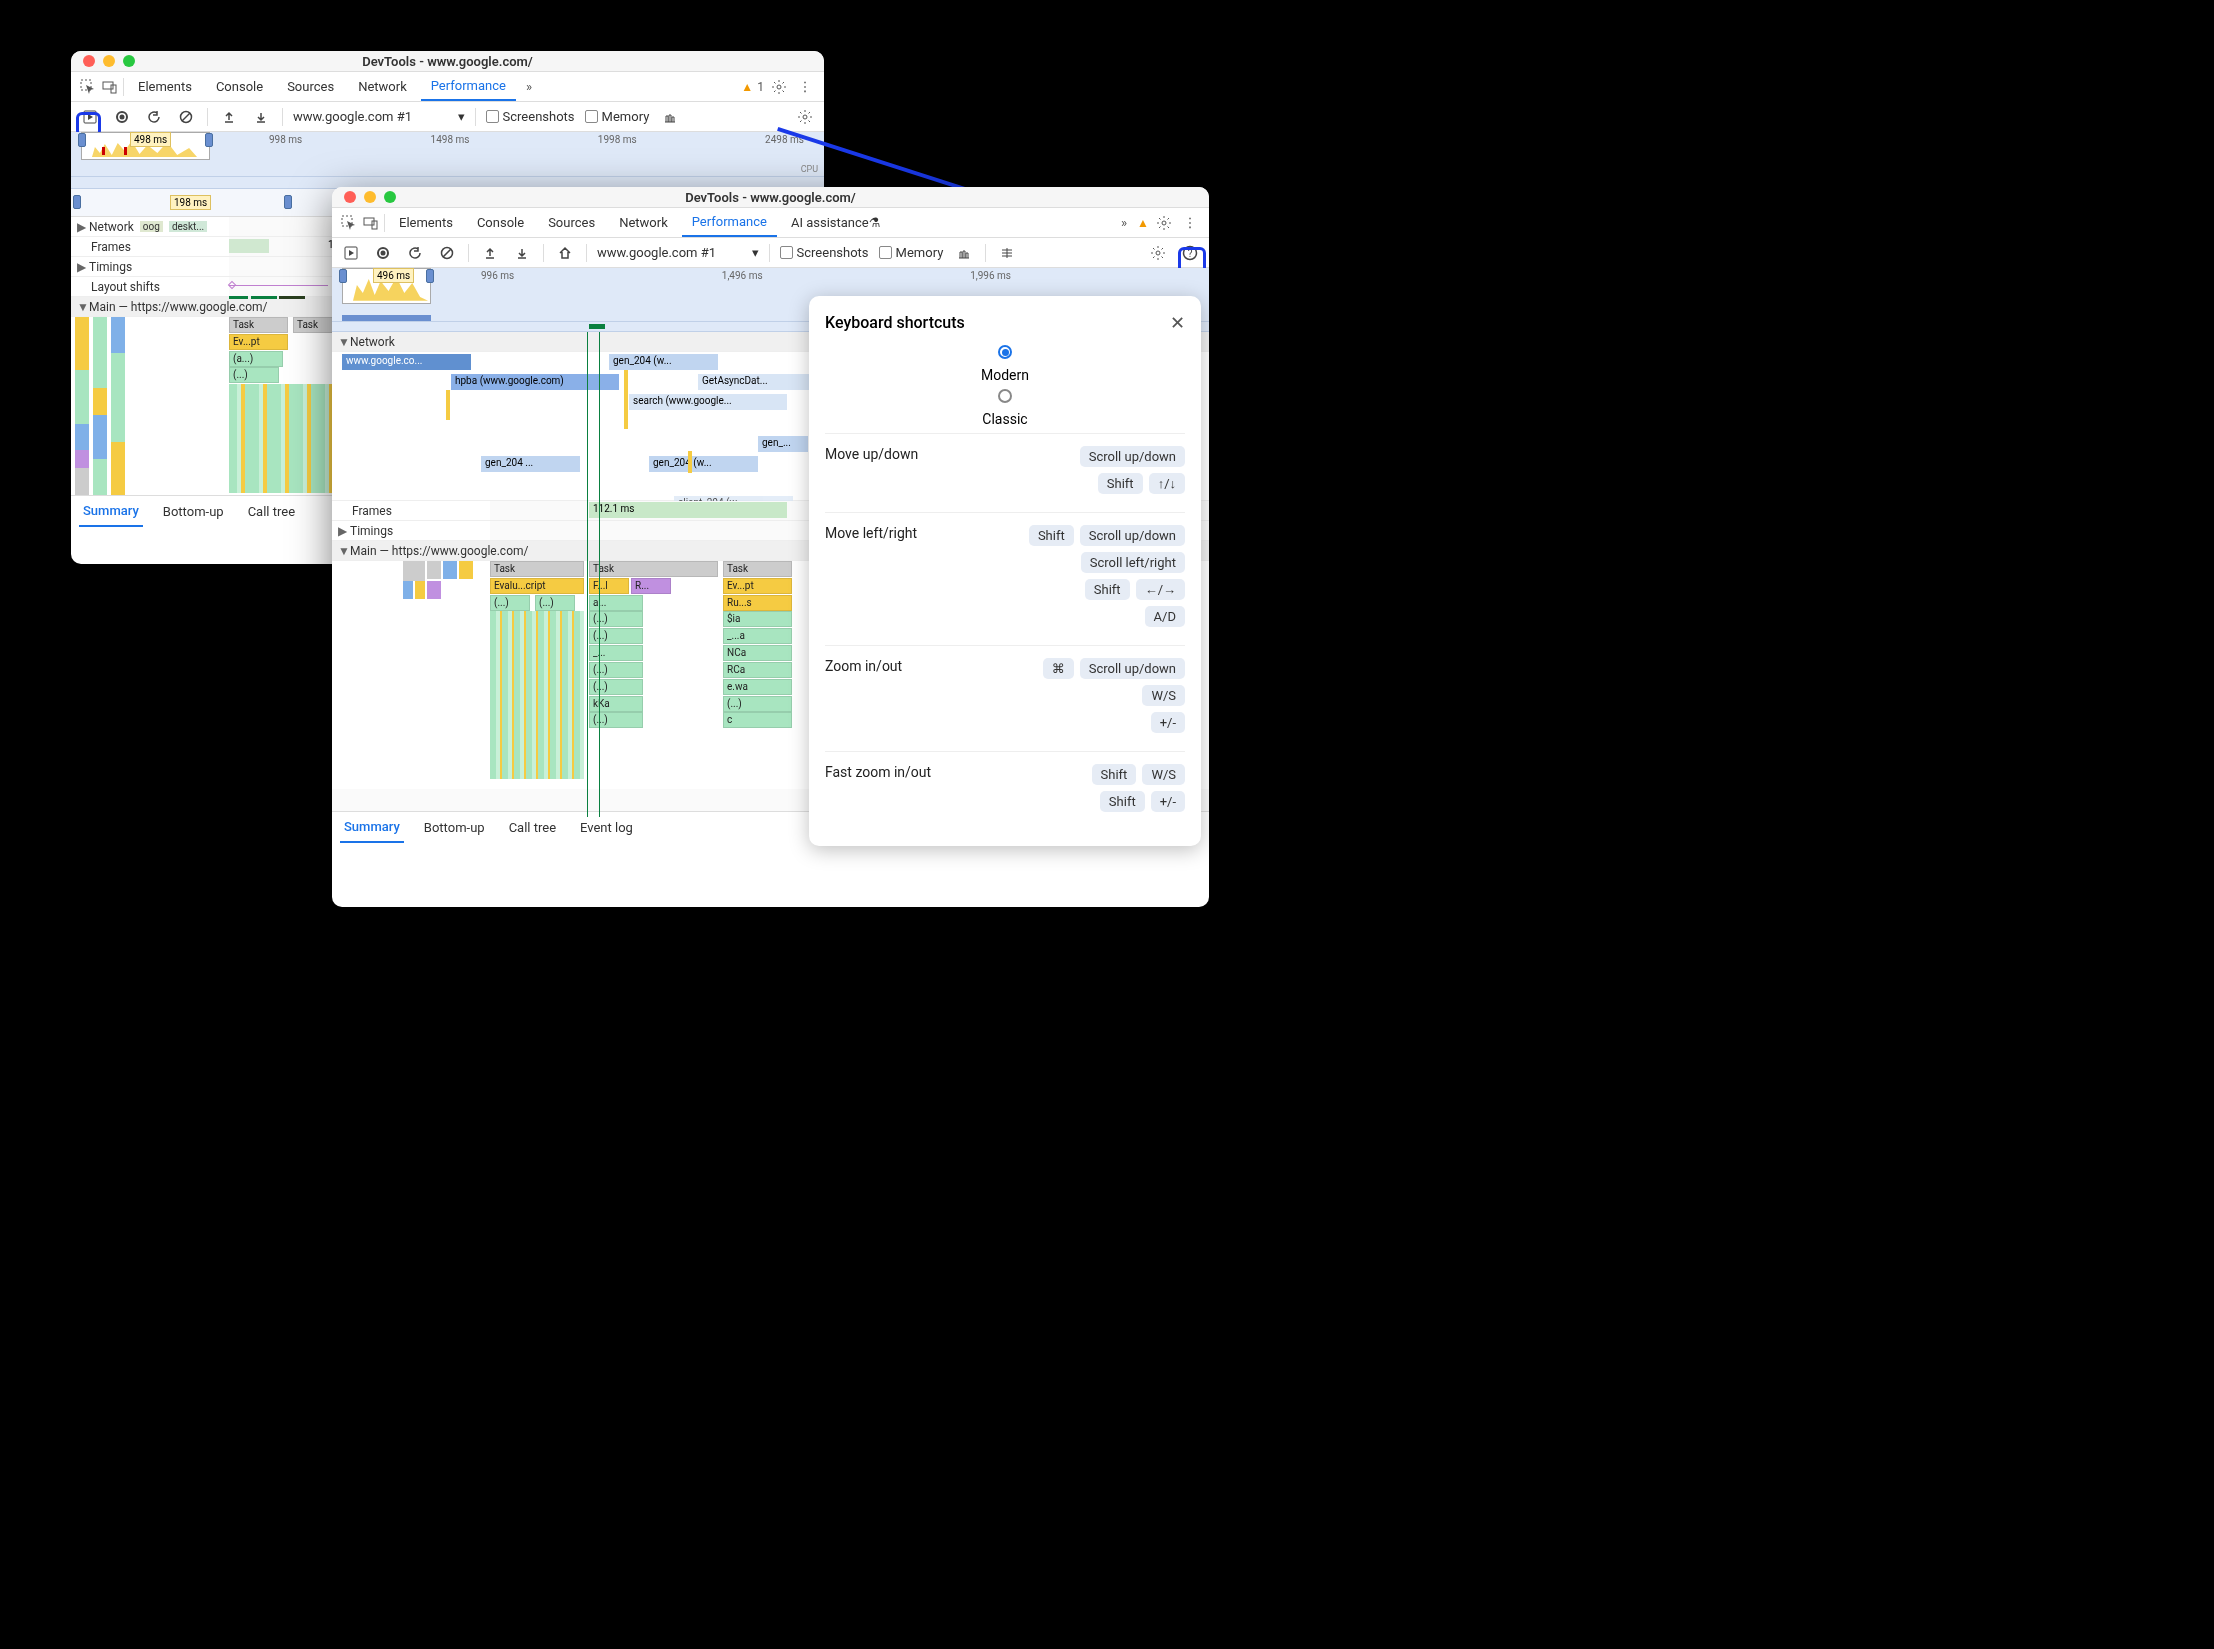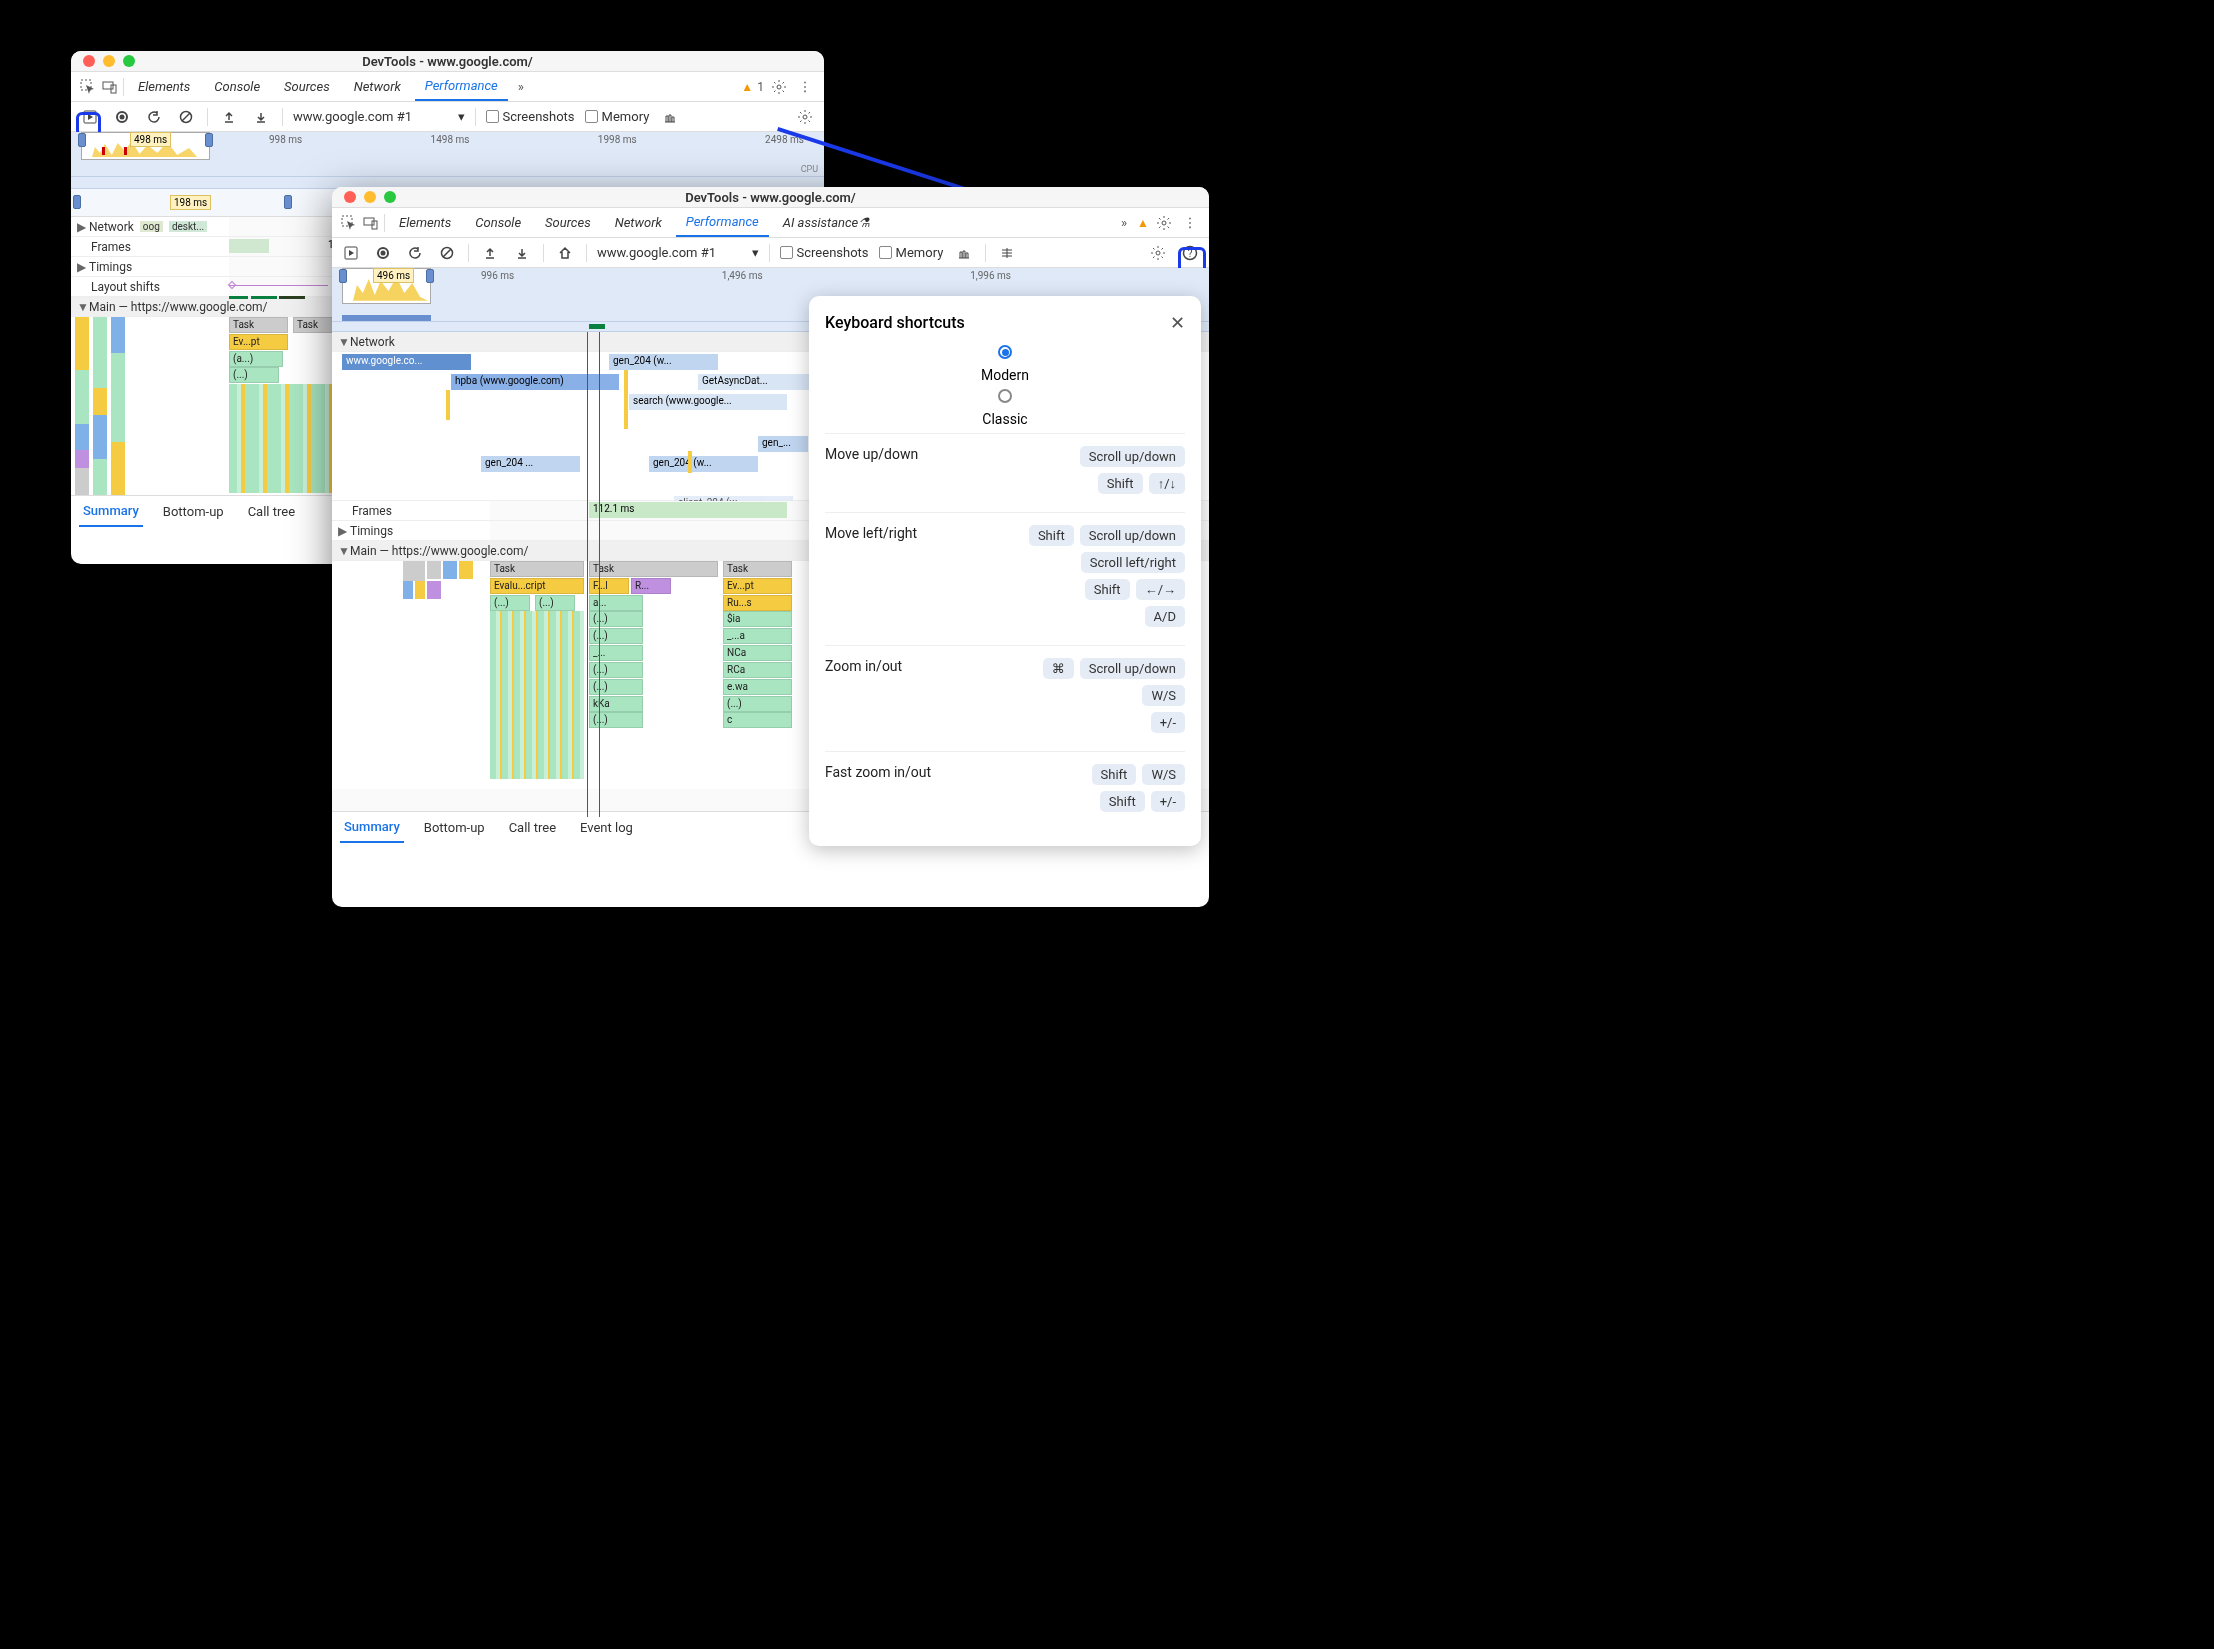--- a/index.html
+++ b/index.html
@@ -9,21 +9,21 @@
 .window-front { left: 332px; top: 187px; width: 877px; height: 720px; }
 .titlebar { height: 21px; background: #f6f6f6; border-bottom: 1px solid #ddd; display: flex; align-items: center; padding: 0 12px; position: relative; }
 .traffic-lights { display: flex; gap: 8px; }
 .traffic-light { width: 12px; height: 12px; border-radius: 50%; }
 .tl-red { background: #ff5f57; }
 .tl-yellow { background: #febc2e; }
 .tl-green { background: #28c840; }
 .title { position: absolute; left: 50%; transform: translateX(-50%); font-size: 13px; font-weight: 600; color: #333; }
 .tabbar { height: 30px; border-bottom: 1px solid #ddd; display: flex; align-items: center; padding: 0 8px; gap: 4px; font-size: 13px; }
 .tab-icon { width: 18px; height: 18px; display: flex; align-items: center; justify-content: center; color: #555; }
-.tab { padding: 0 10px; height: 100%; display: flex; align-items: center; color: #333; cursor: pointer; font-style: italic; }
+.tab { padding: 0 10px; height: 100%; display: flex; align-items: center; color: #333; cursor: pointer; }
 .tab.active { color: #1a73e8; border-bottom: 2px solid #1a73e8; }
 .spacer { flex: 1; }
 .warn-badge { display: flex; align-items: center; gap: 4px; color: #555; font-size: 12px; }
 .warn-tri { color: #f29900; }
 .icon-btn { width: 22px; height: 22px; display: flex; align-items: center; justify-content: center; color: #444; cursor: pointer; }
 .toolbar { height: 30px; border-bottom: 1px solid #ddd; display: flex; align-items: center; padding: 0 8px; gap: 10px; font-size: 13px; }
 .sep { width: 1px; height: 18px; background: #ddd; }
 .dropdown { display: flex; align-items: center; gap: 6px; color: #333; }
 .checkbox-label { display: flex; align-items: center; gap: 4px; color: #333; font-size: 13px; }
 .checkbox { width: 13px; height: 13px; border: 1px solid #888; border-radius: 2px; }

